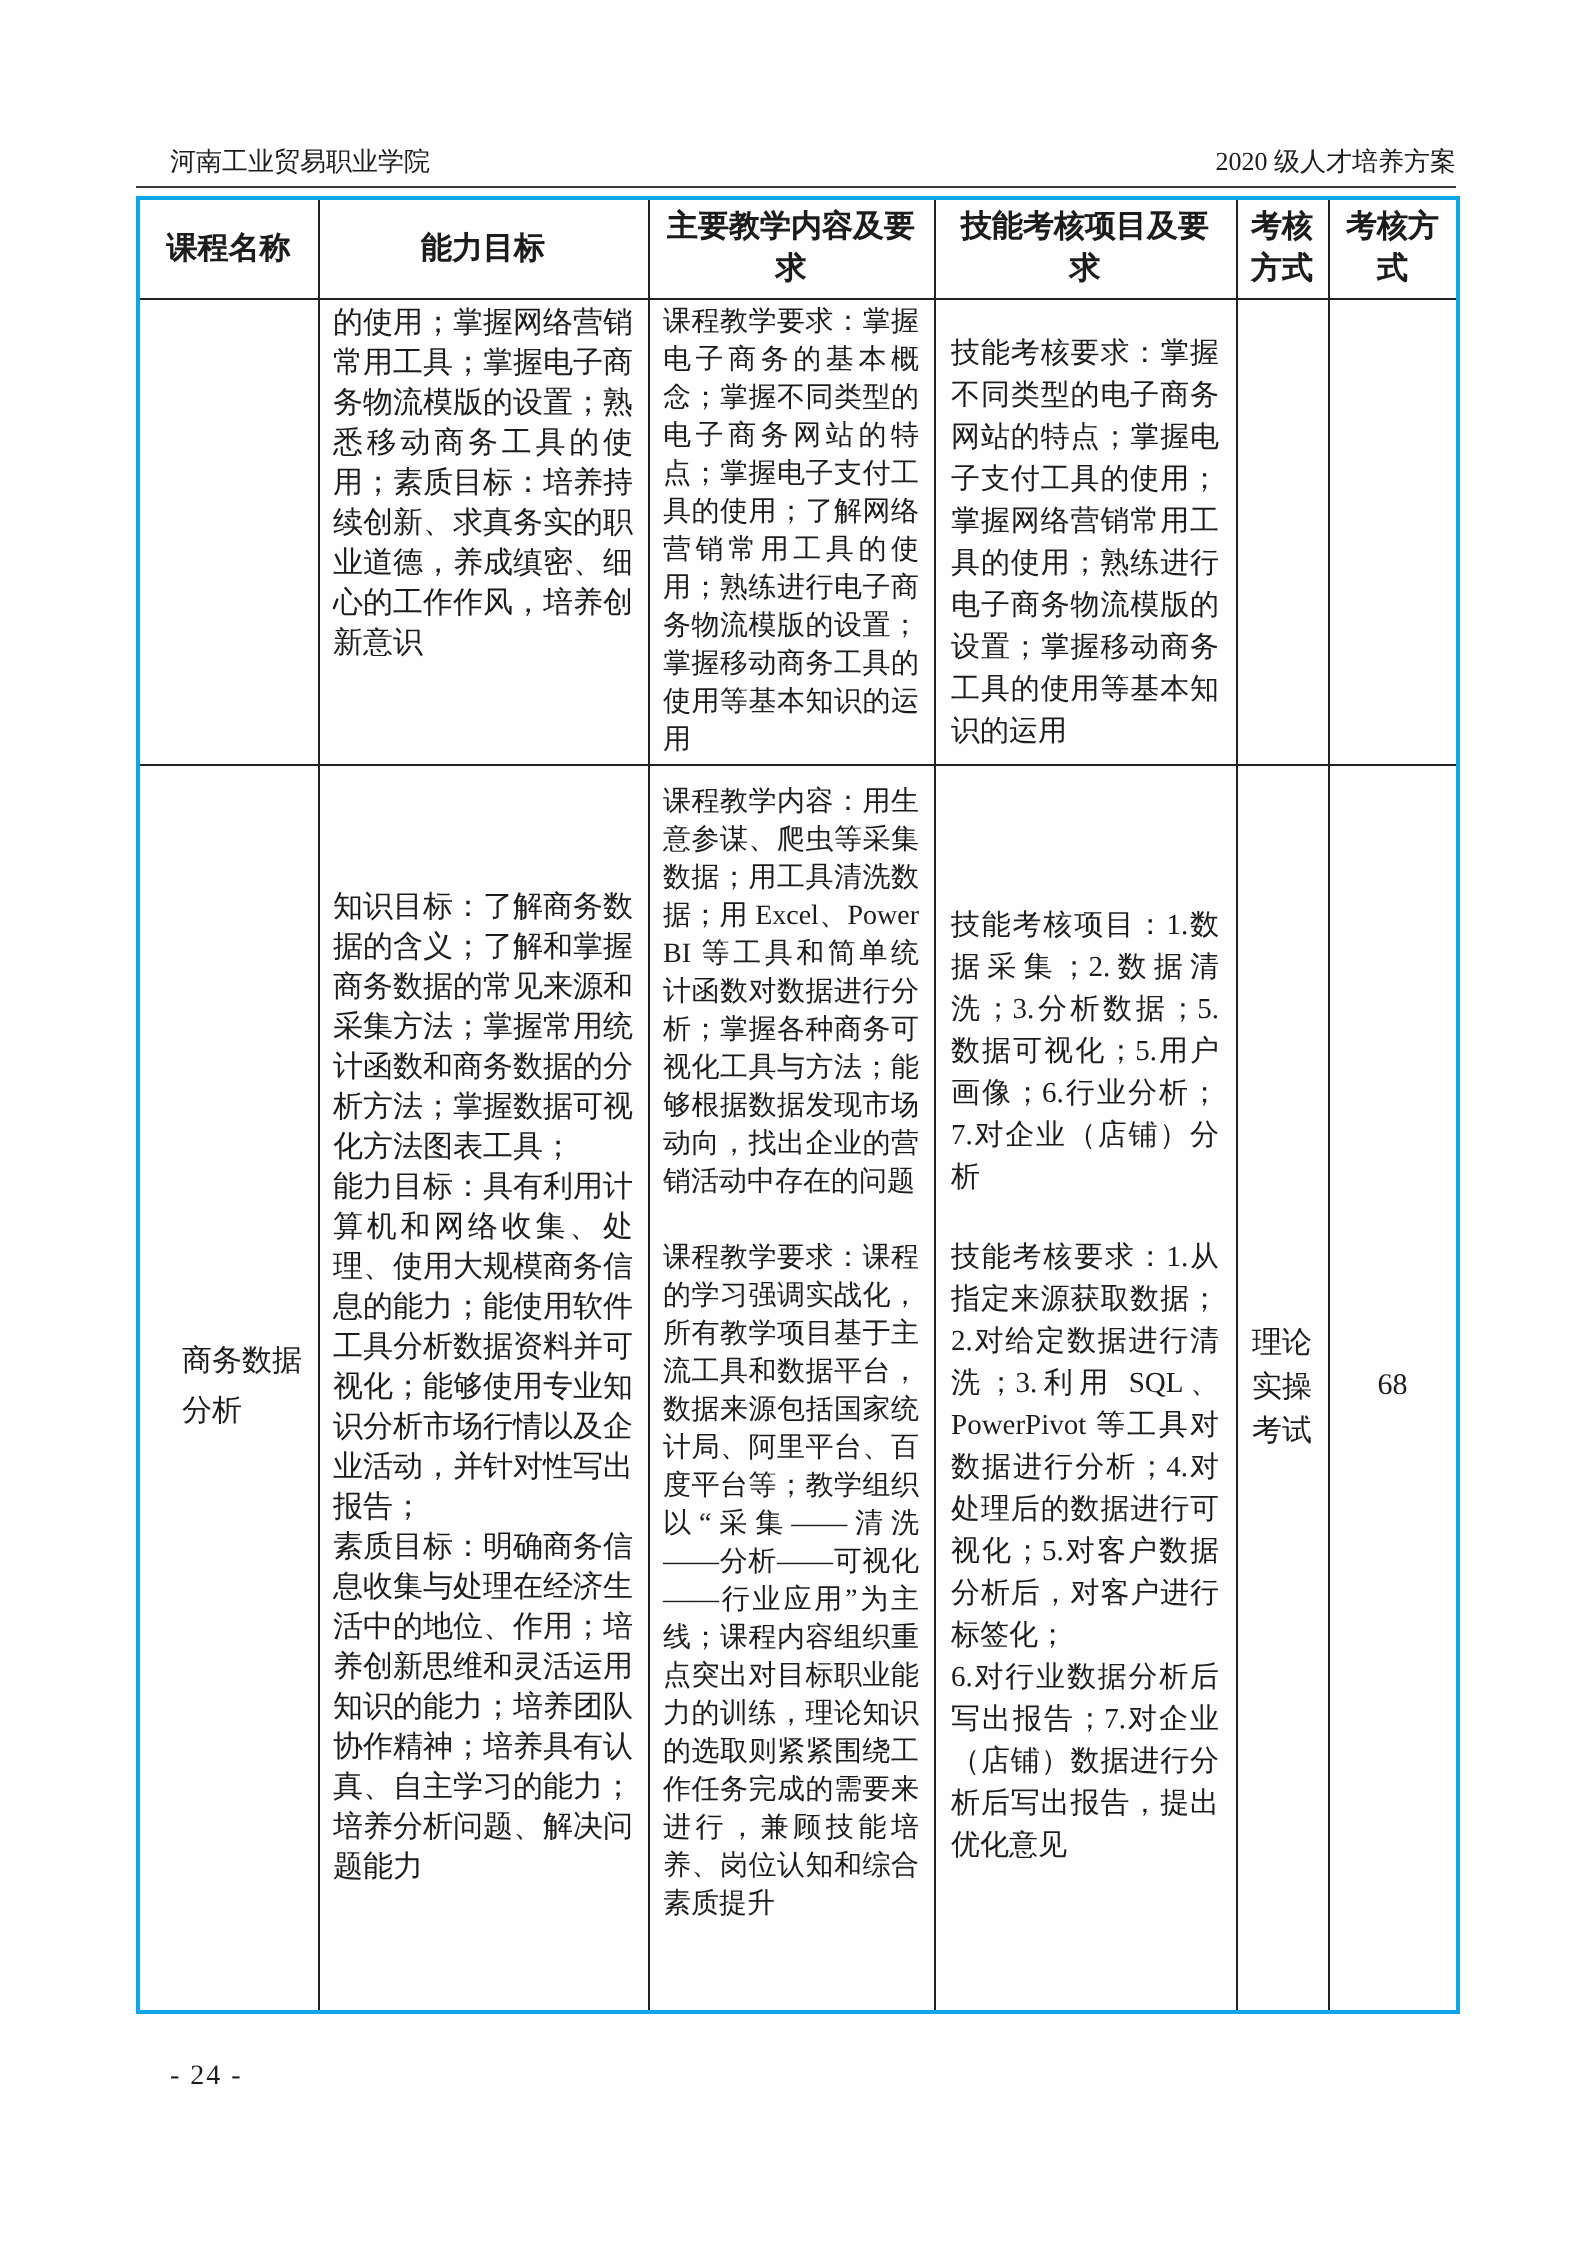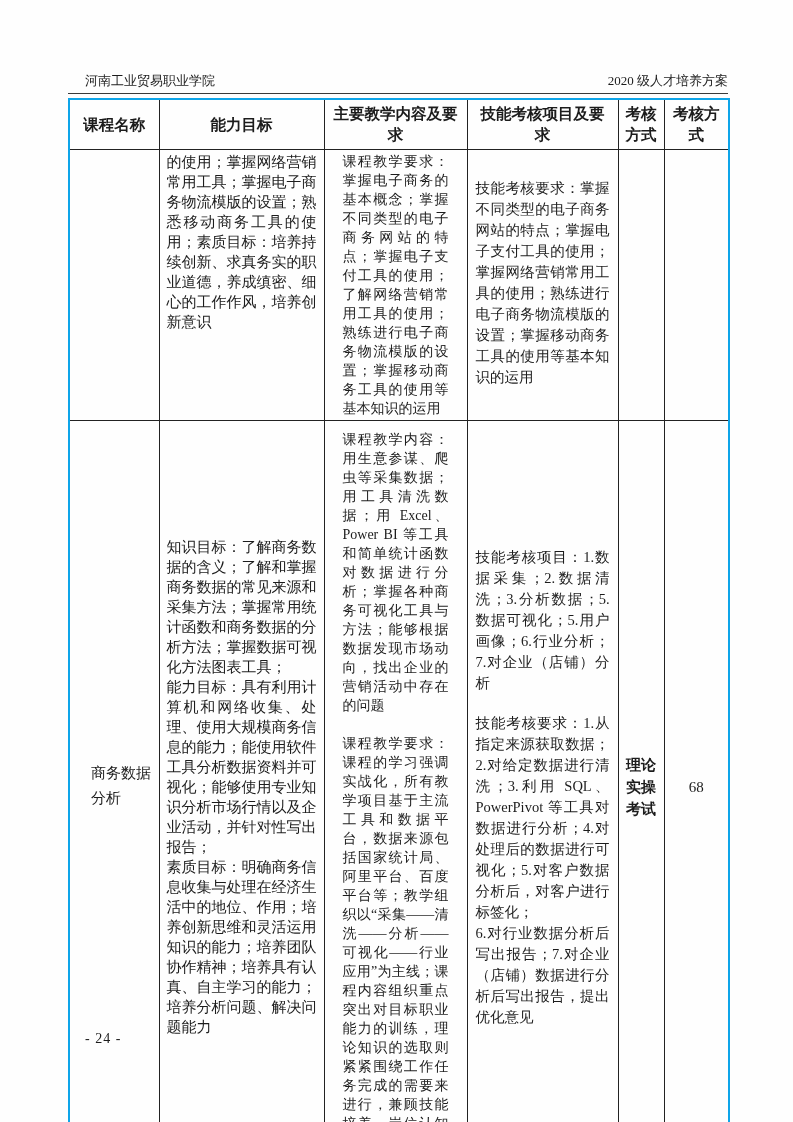--- a/index.html
+++ b/index.html
@@ -49,33 +49,32 @@
     padding: 2px 7px 2px 21px;
     word-break: break-all;
     font-family: Liberation Mono, monospace;
   }
   td.c2 {
     font-size: 15px; line-height: 20px;
     padding: 2px 7px; text-align: justify;
   }
   td.c3 {
     font-size: 14px; line-height: 19px;
-    padding: 2px 18px; text-align: justify;
+    padding: 2px 7px; text-align: justify;
   }
   td.c3.pt { padding-top: 9px; font-family: Liberation Serif, serif; }
   td.c4 {
     font-size: 14.5px; line-height: 21px;
     padding: 2px 8px; text-align: justify;
   }
-  td.c4.pt { padding-top: 28px; }
+  td.c4.pt { padding-top: 17px; }
   td.c5 {
     font-size: 15px; line-height: 22px;
     text-align: center; padding: 0 6px;
     word-break: break-all;
-    font-weight: bold;
   }
   td.c6 { font-size: 15px; text-align: center; }
   p { margin: 0; }
   p.gap { margin-top: 19px; }
   .page-footer {
     position: absolute;
     left: 85px; top: 1031px;
     font-size: 14px; letter-spacing: 1px;
   }
 </style>

